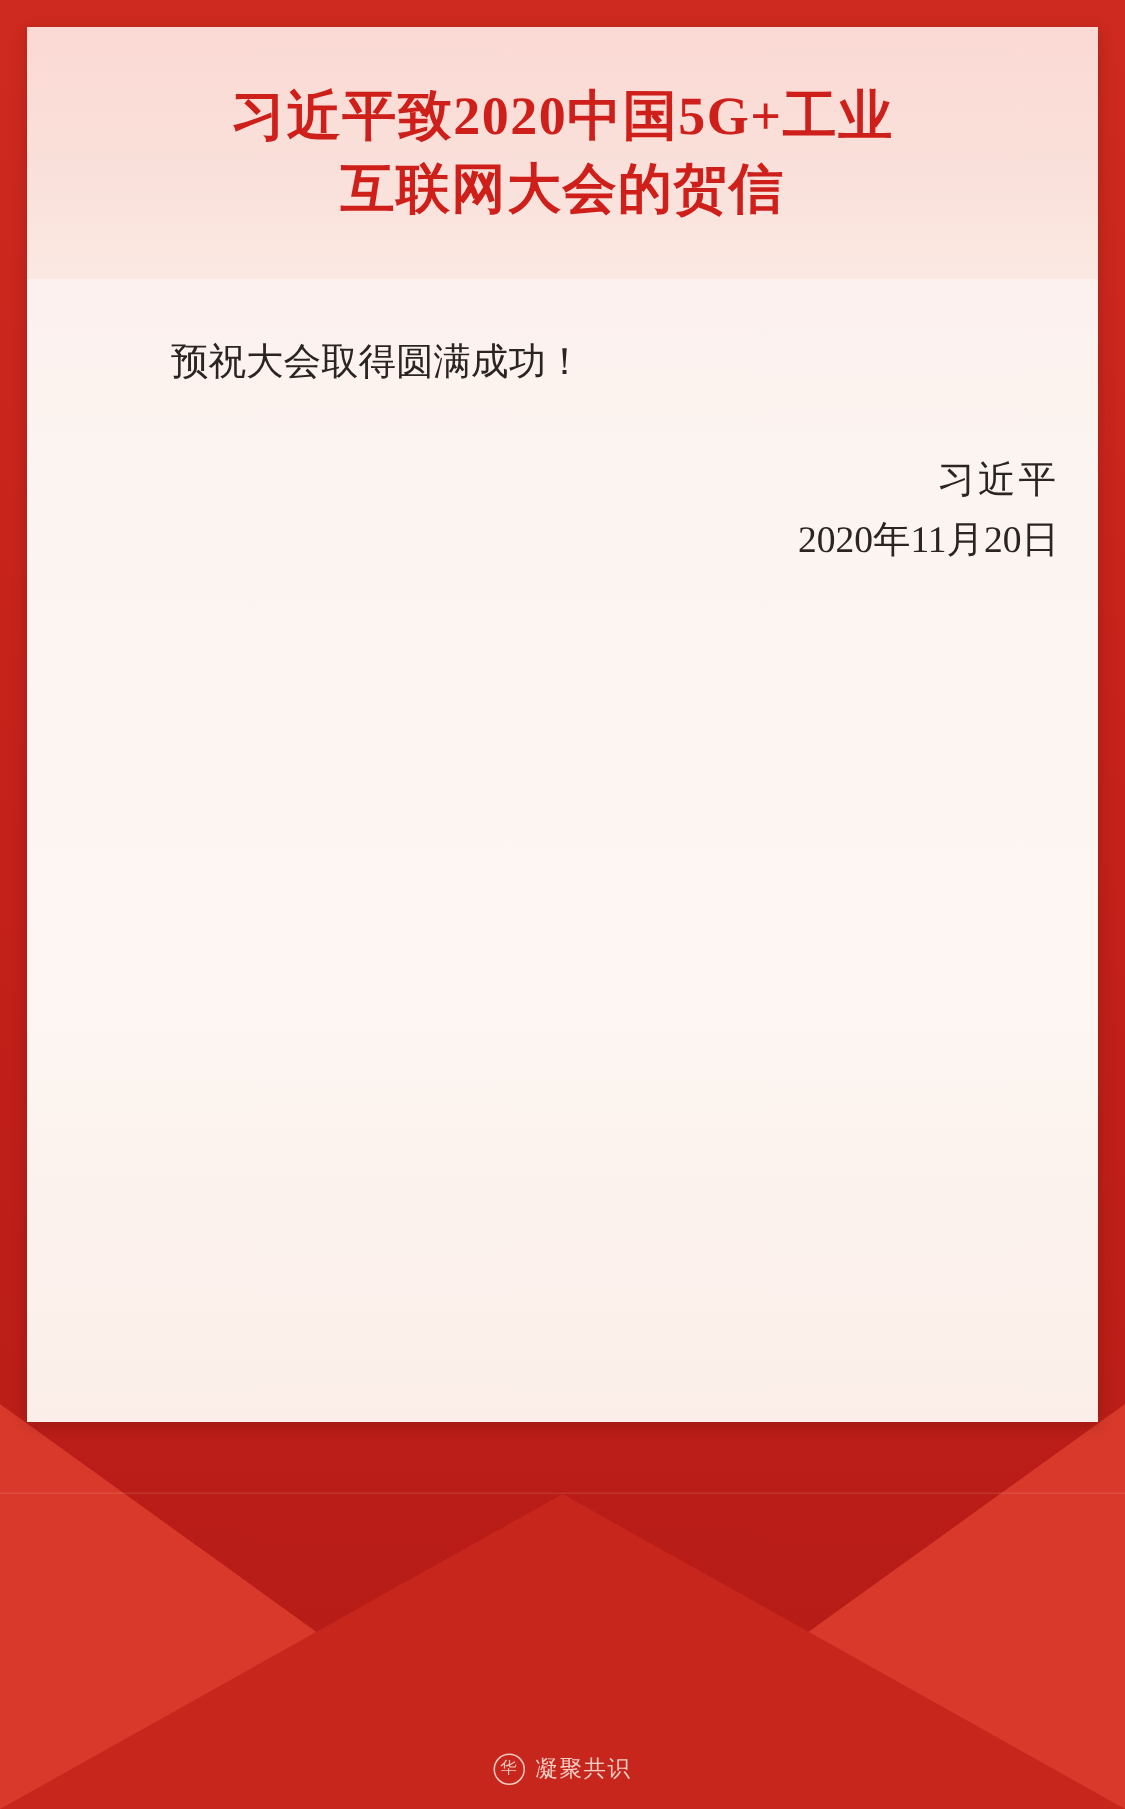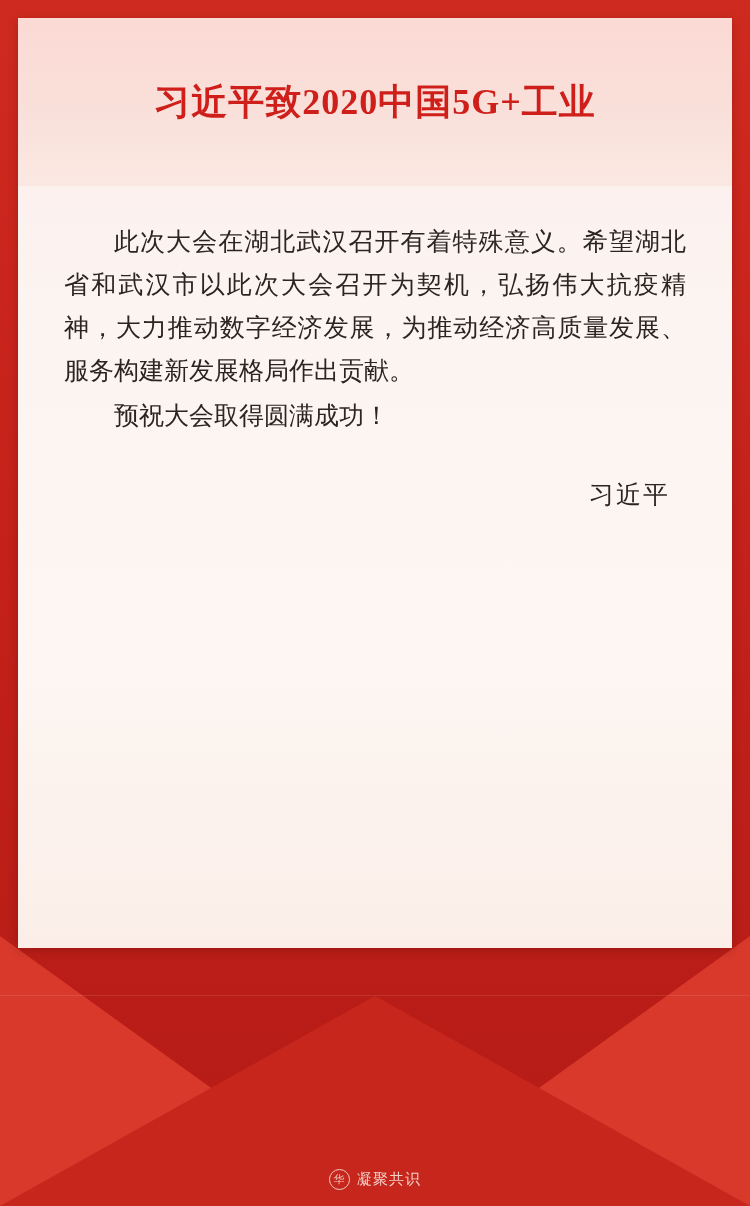--- a/index.html
+++ b/index.html
@@ -96,21 +96,21 @@
     line-height: 1.72;
     text-align: justify;
     font-family: "Liberation Serif", "DejaVu Serif", serif;
   }
   .para {
     text-indent: 2em;
     margin: 0 0 2px 0;
   }
   .signature {
     margin-top: 26px;
-    padding-right: 62px;
+    padding-right: 26px;
     text-align: right;
     font-size: 25px;
     line-height: 1.6;
     color: #2a2520;
   }
   .sig-name { letter-spacing: 2px; }
   .sig-date { letter-spacing: 0px; }
 
   
   .credit {
@@ -148,29 +148,30 @@
 
   <div class="flap flap-left"></div>
   <div class="flap flap-right"></div>
   <div class="flap flap-center"></div>
   <div class="seam" style="bottom:210px"></div>
 
   <div class="card">
 
     <div class="card-header">
       <div class="title-line">习近平致2020中国5G+工业</div>
+      <div class="title-line">互联网大会的贺信</div>
     </div>
 
     <div class="letter-body">
-      <p class="para">此次大会在湖北武汉召开有着特殊意义。希望湖北省和武汉市以此次大会召开为契机，弘扬伟大抗疫精神，大力推动数字经济发展，为推动经济高质量发展、服务构建新发展格局作出贡献。</p>
       <p class="para">预祝大会取得圆满成功！</p>
     </div>
 
     <div class="signature">
       <div class="sig-name">习近平</div>
+      <div class="sig-date">2020年11月20日</div>
     </div>
 
   </div>
 
   <div class="credit">
     <span class="credit-logo">华</span>
     <span>凝聚共识</span>
   </div>
 
 </div>

